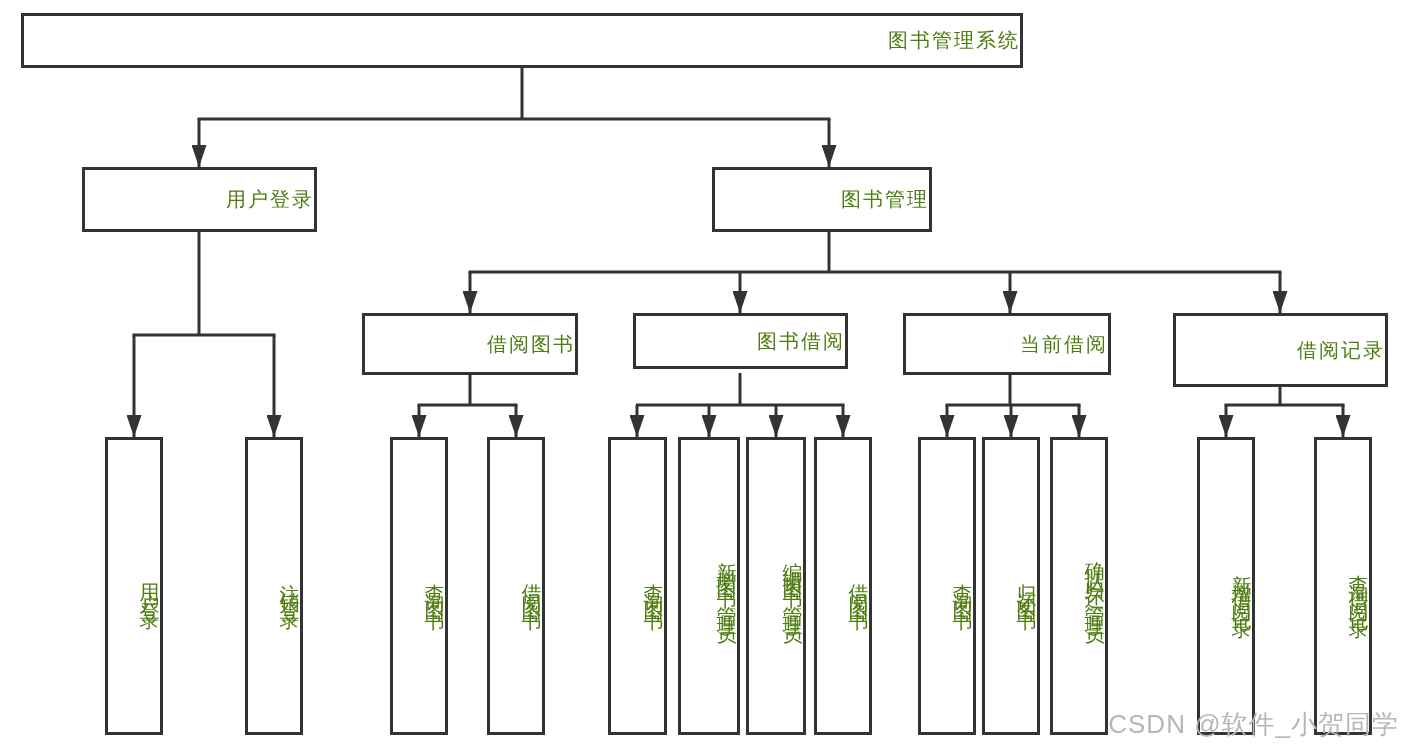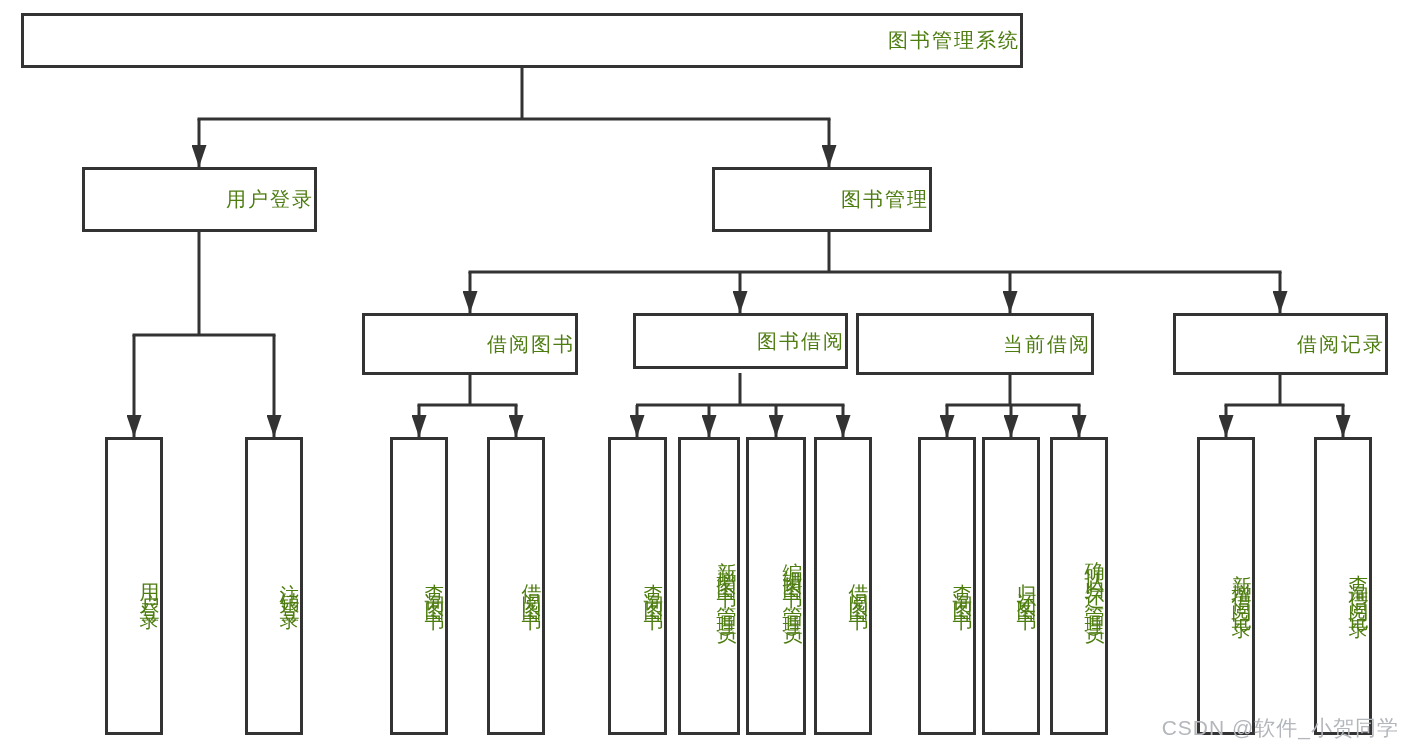--- a/index.html
+++ b/index.html
@@ -29,21 +29,21 @@
     writing-mode: vertical-rl;
     text-orientation: mixed;
     letter-spacing: 9px;
     line-height: 1;
     white-space: nowrap;
   }
   .watermark {
     position: absolute;
     right: 6px;
     bottom: 5px;
-    font-size: 21px;
+    font-size: 26px;
     letter-spacing: 1px;
     color: #b3b6bb;
   }
 </style>
 </head>
 <body>
 
 <div class="canvas">
 
   <svg class="connectors" width="1405" height="747" viewBox="0 0 1405 747" stroke="#333333" stroke-width="3" fill="none">
@@ -104,24 +104,24 @@
   <div class="node" style="left:712px;top:167px;width:220px;height:65px">
     <span>图书管理</span>
   </div>
 
   <div class="node" style="left:362px;top:313px;width:216px;height:62px">
     <span>借阅图书</span>
   </div>
   <div class="node" style="left:633px;top:313px;width:215px;height:56px">
     <span>图书借阅</span>
   </div>
-  <div class="node" style="left:856px;top:313px;width:238px;height:62px">
+  <div class="node" style="left:903px;top:313px;width:208px;height:62px">
     <span>当前借阅</span>
   </div>
-  <div class="node" style="left:1173px;top:313px;width:215px;height:62px">
+  <div class="node" style="left:1173px;top:313px;width:215px;height:74px">
     <span>借阅记录</span>
   </div>
 
   <div class="node leaf" style="left:105px;top:437px;width:58px;height:298px">
     <span>用户登录</span>
   </div>
   <div class="node leaf" style="left:245px;top:437px;width:58px;height:298px">
     <span>注销登录</span>
   </div>
   <div class="node leaf" style="left:390px;top:437px;width:58px;height:298px">

